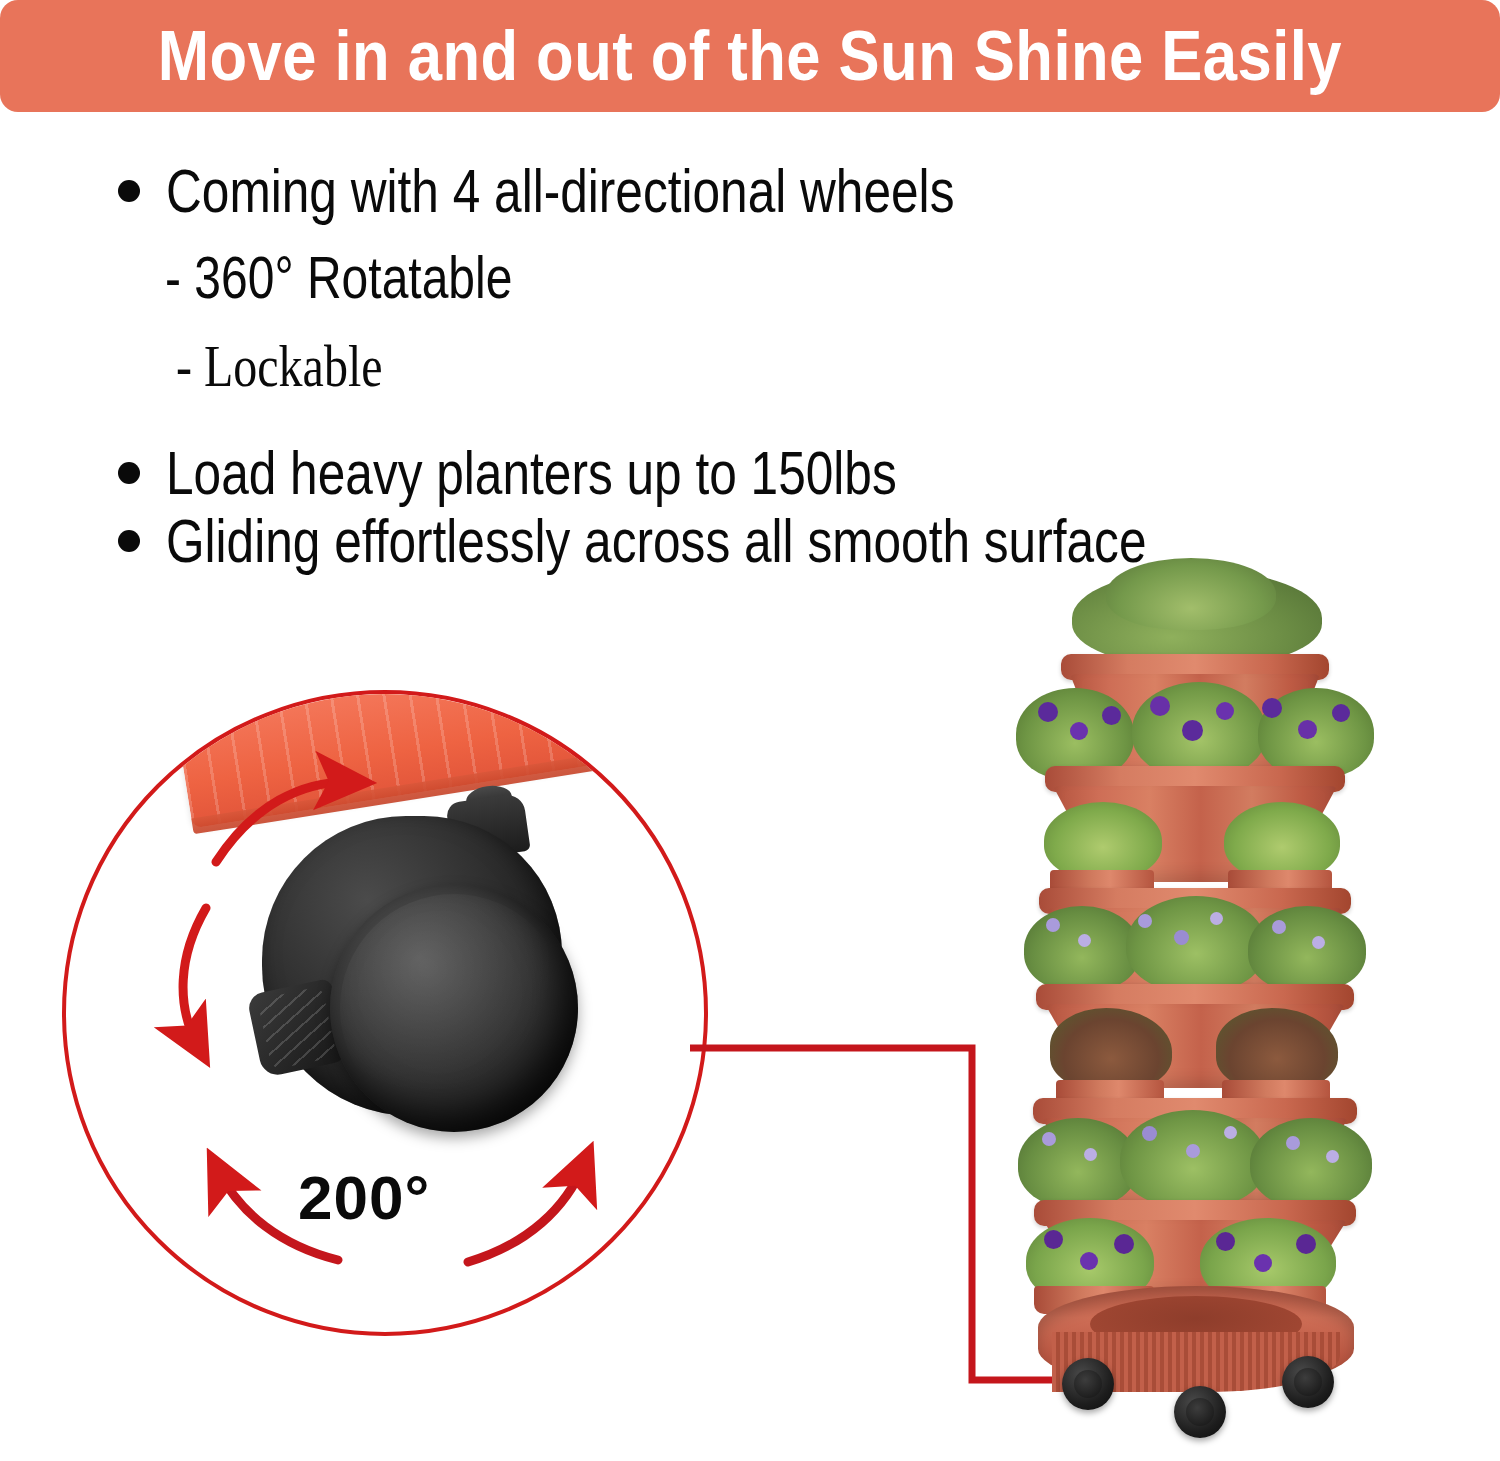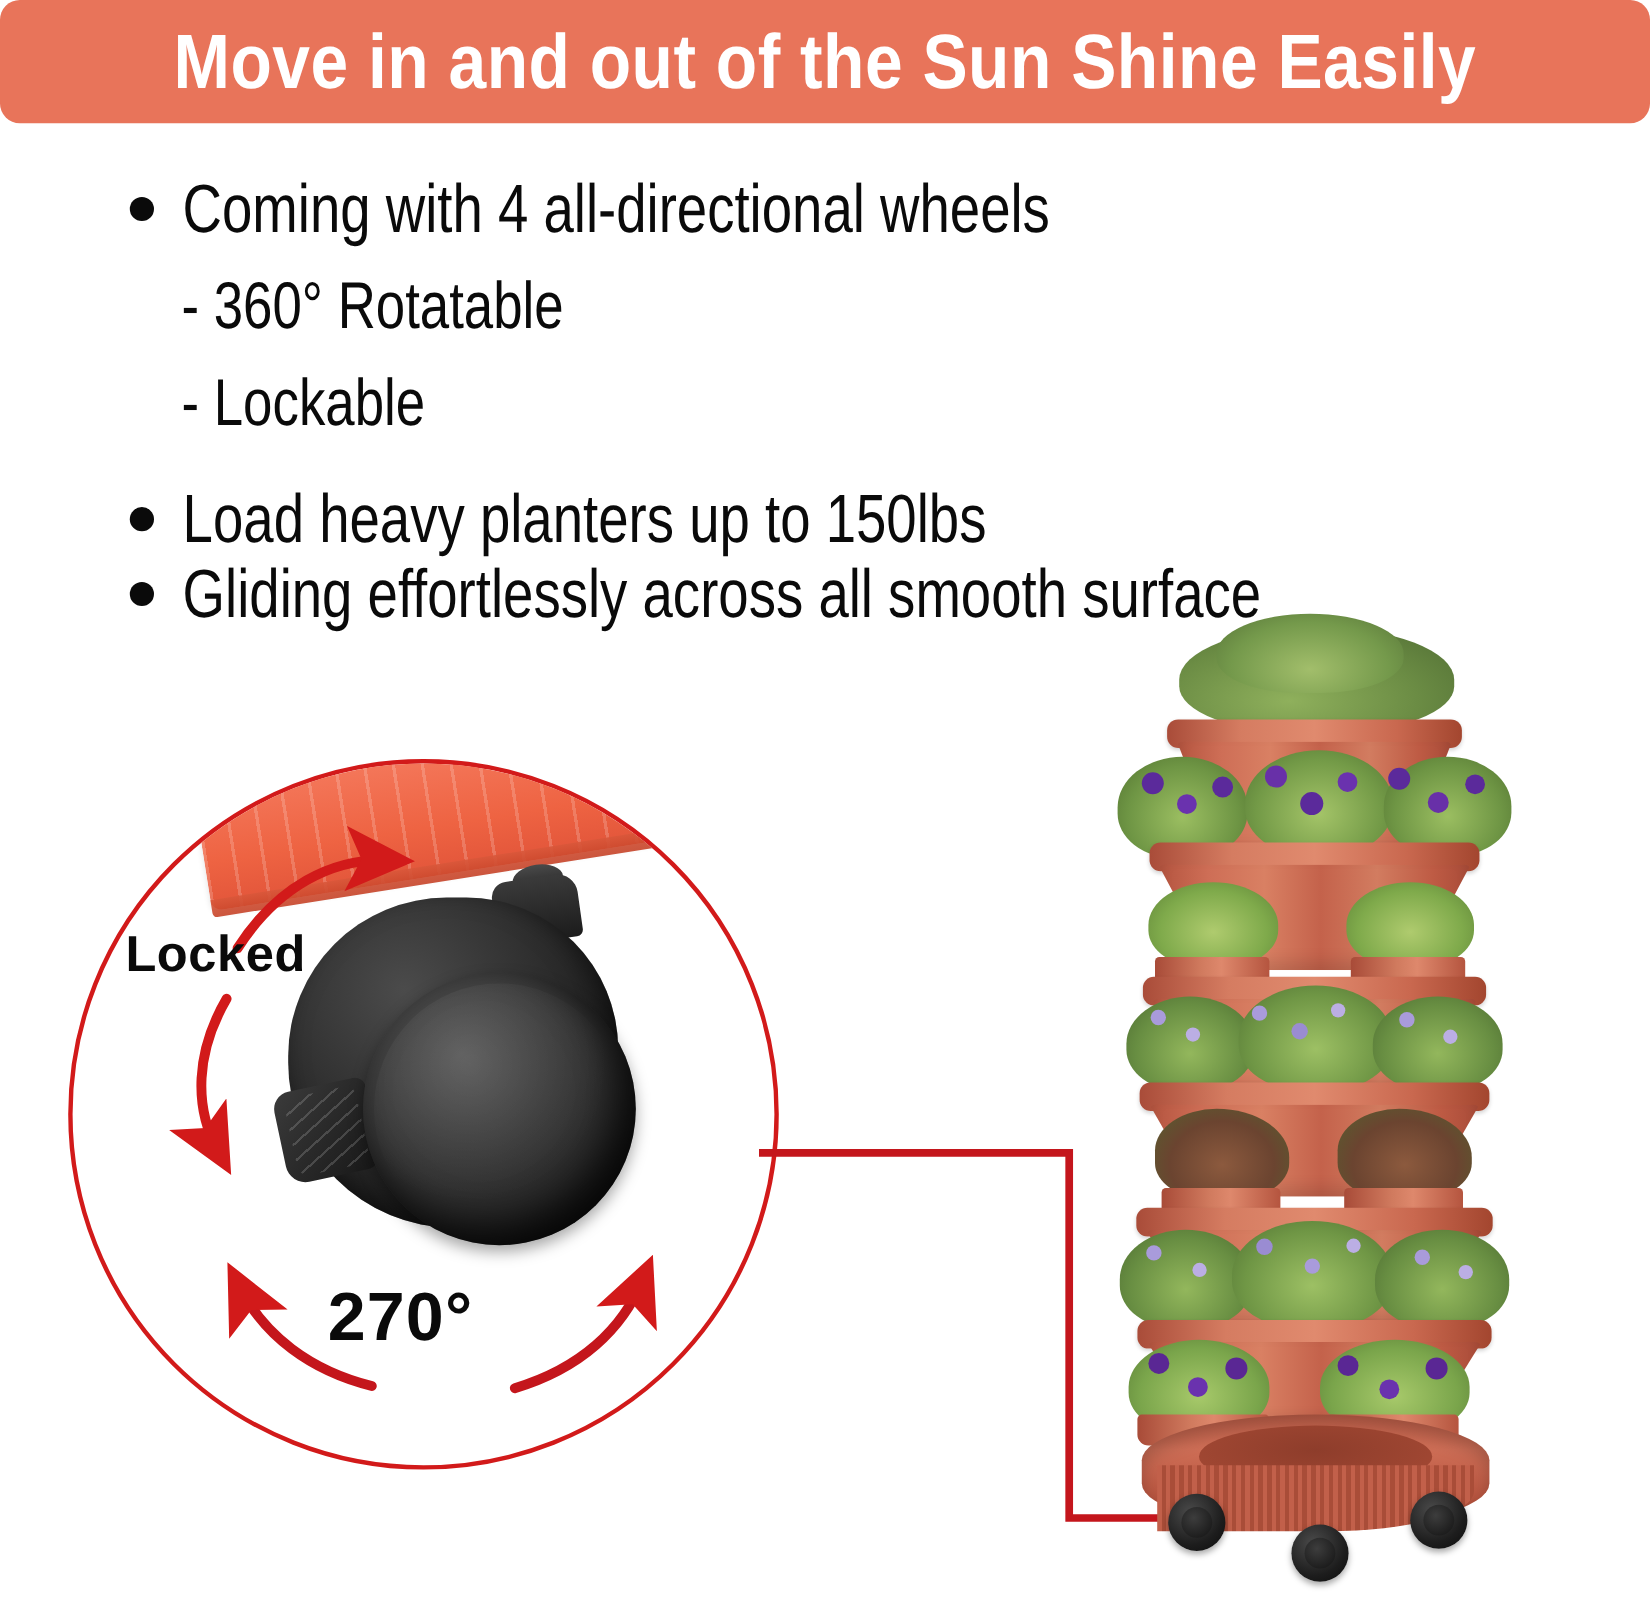--- a/index.html
+++ b/index.html
@@ -189,21 +189,21 @@
 
   <div class="feature-row" style="left:118px;top:160px;">
     <span class="bullet-dot"></span>
     <span class="feature-text">Coming with 4 all-directional wheels</span>
   </div>
 
   <div class="feature-row sub-row" style="left:165px;top:248px;">
     <span class="feature-text">- 360° Rotatable</span>
   </div>
 
-  <div class="feature-row sub-row" style="left:165px;top:336px;">
+  <div class="feature-row sub-row" style="left:176px;top:336px;font-family:Liberation Serif, serif;">
     <span class="feature-text">- Lockable</span>
   </div>
 
   <div class="feature-row" style="left:118px;top:442px;">
     <span class="bullet-dot"></span>
     <span class="feature-text">Load heavy planters up to 150lbs</span>
   </div>
 
   <div class="feature-row" style="left:118px;top:510px;">
     <span class="bullet-dot"></span>
@@ -239,22 +239,21 @@
 
     <path d="M150,168 C186,112 236,86 286,88" stroke="#D21A1A" stroke-width="9" fill="none" stroke-linecap="round" marker-end="url(#ah)"></path>
 
     <path d="M140,214 C112,262 110,312 132,352" stroke="#D21A1A" stroke-width="9" fill="none" stroke-linecap="round" marker-end="url(#ah)"></path>
 
     <path d="M272,566 C216,552 174,520 152,476" stroke="#C4161C" stroke-width="9" fill="none" stroke-linecap="round" marker-end="url(#ah)"></path>
 
     <path d="M402,568 C462,550 500,514 518,470" stroke="#C4161C" stroke-width="9" fill="none" stroke-linecap="round" marker-end="url(#ah)"></path>
   </svg>
 
-  <div class="label-locked">Locked</div>
-  <div class="label-360">270°</div>
+  <div class="label-360">200°</div>
 </div>
 
 <svg id="connector-line" viewBox="0 0 420 400">
   <path d="M0,28 L282,28 L282,360 L410,360" stroke="#C4161C" stroke-width="7" fill="none"></path>
 </svg>
 <div id="connector-dot"></div>
 
 <div id="planter-tower">
 
   <div class="tier">

